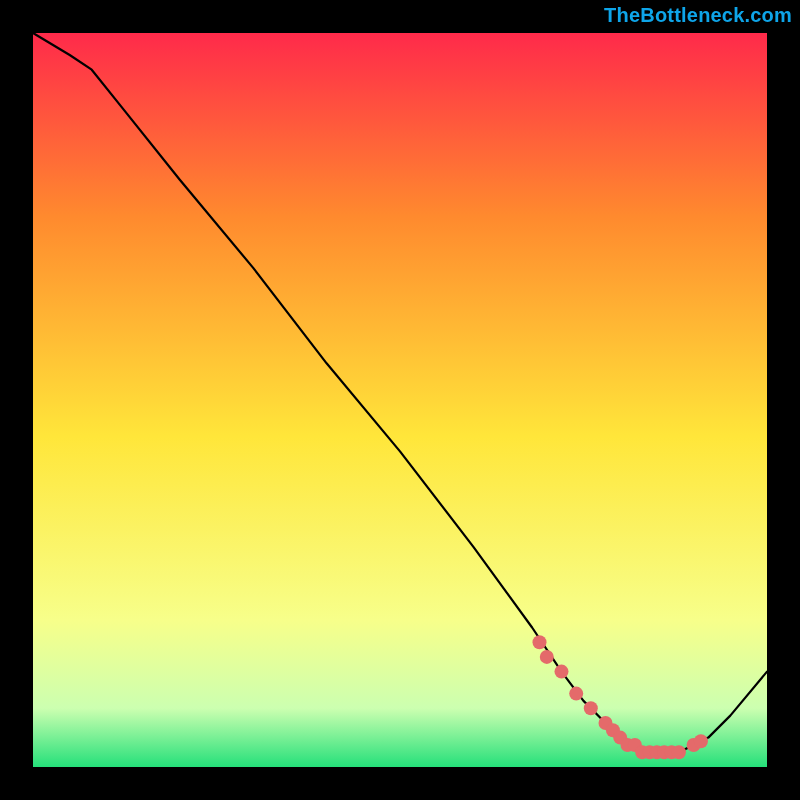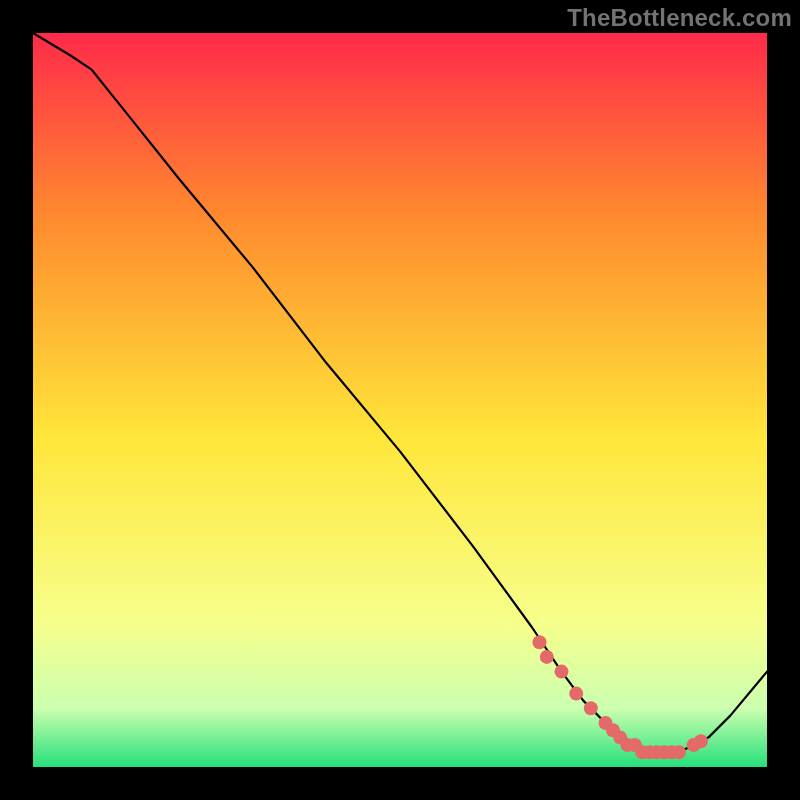--- a/index.html
+++ b/index.html
@@ -19,23 +19,23 @@
   svg {
     position: absolute;
     top: 0;
     left: 0;
   }
   .watermark {
     position: absolute;
     top: 4px;
     right: 8px;
     font-family: Arial, Helvetica, sans-serif;
-    font-size: 24px;
+    font-size: 20px;
     font-weight: 600;
-    color: #737373;
+    color: #0ea5e9;
     letter-spacing: 0.2px;
     user-select: none;
   }
 </style>
 </head>
 <body>
 
 <div class="stage">
   <svg id="chart-svg" width="800" height="800" viewBox="0 0 800 800">
       <defs>

